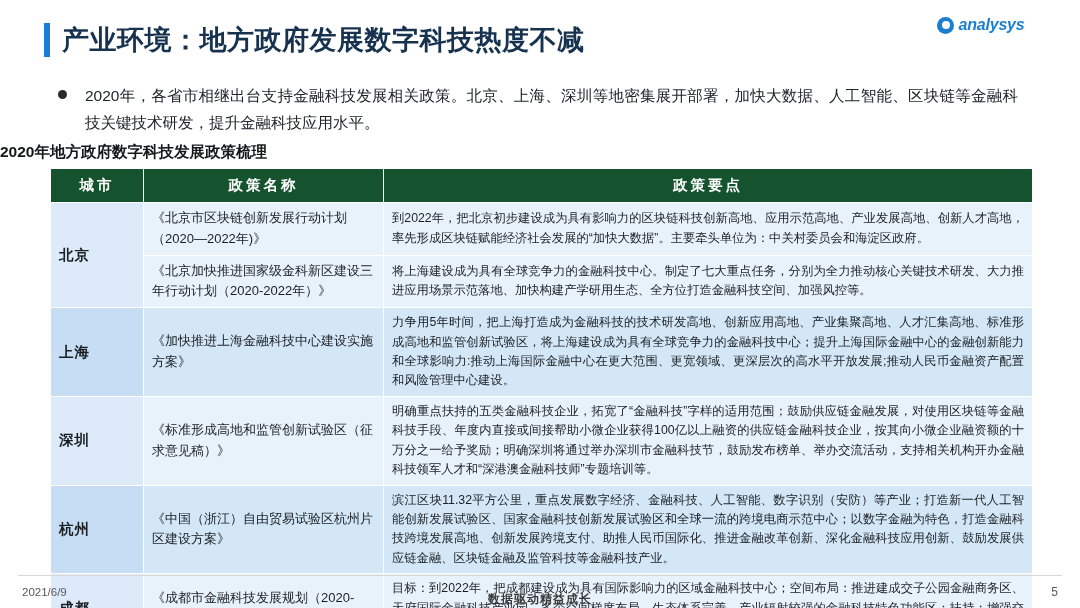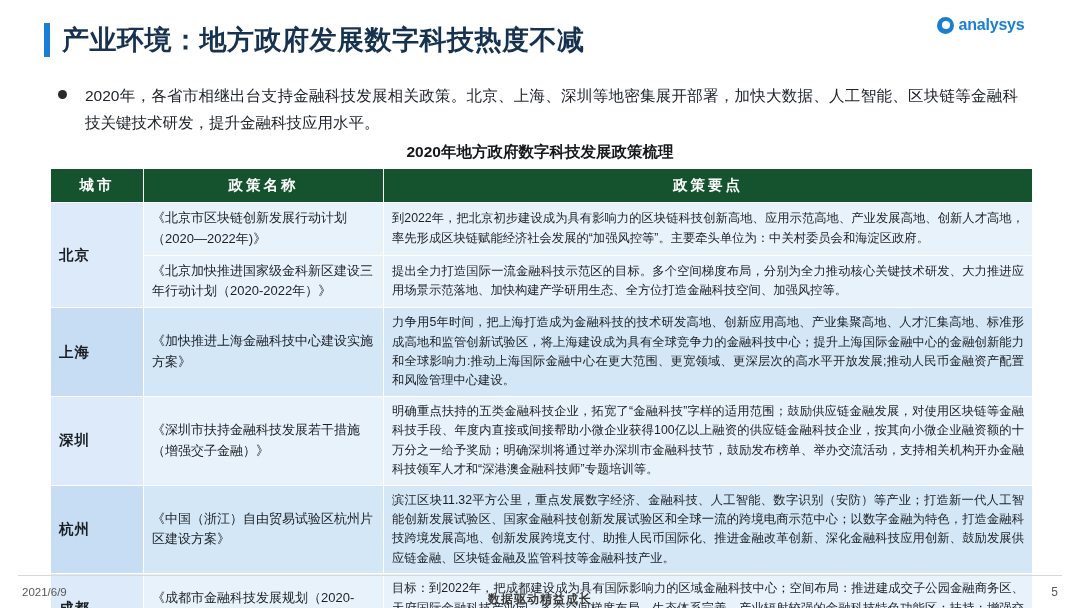--- a/index.html
+++ b/index.html
@@ -37,20 +37,21 @@
     letter-spacing: 0.5px;
     white-space: nowrap;
   }
   
   .logo {
     position: absolute;
     right: 34px;
     top: 16px;
     text-align: right;
     width: 130px;
+    font-style: italic;
   }
   .logo-top {
     display: flex;
     align-items: center;
     justify-content: center;
     gap: 4px;
   }
   .logo-mark {
     width: 17px; height: 17px;
     border-radius: 50%;
@@ -100,21 +101,21 @@
     color: #20252b;
     line-height: 1.75;
     text-align: justify;
   }
   
   .sub-title {
     position: absolute;
     top: 142px;
     left: 0;
     width: 1080px;
-    text-align: center;
+    text-align: left;
     font-size: 15.5px;
     font-weight: bold;
     color: #15171a;
   }
   
   table {
     position: absolute;
     left: 50px;
     top: 168px;
     width: 982px;
@@ -223,34 +224,34 @@
       <tr>
         <th>城市</th>
         <th>政策名称</th>
         <th>政策要点</th>
       </tr>
     </thead>
     <tbody>
       <tr class="odd">
         <td class="city" rowspan="2">北京</td>
         <td class="pol">《北京市区块链创新发展行动计划（2020—2022年)》</td>
-        <td class="pts">到2022年，把北京初步建设成为具有影响力的区块链科技创新高地、应用示范高地、产业发展高地、创新人才高地，率先形成区块链赋能经济社会发展的“加强风控等”。主要牵头单位为：中关村委员会和海淀区政府。</td>
+        <td class="pts">到2022年，把北京初步建设成为具有影响力的区块链科技创新高地、应用示范高地、产业发展高地、创新人才高地，率先形成区块链赋能经济社会发展的“加快大数据”。主要牵头单位为：中关村委员会和海淀区政府。</td>
       </tr>
       <tr class="odd">
         <td class="pol">《北京加快推进国家级金科新区建设三年行动计划（2020-2022年）》</td>
-        <td class="pts">提出全力打造国际一流金融科技示范区的目标。多个空间梯度布局，分别为全力推动核心关键技术研发、大力推进应用场景示范落地、加快构建产学研用生态、全方位打造金融科技空间、加强风控等。</td>
+        <td class="pts">将上海建设成为具有全球竞争力的金融科技中心。制定了七大重点任务，分别为全力推动核心关键技术研发、大力推进应用场景示范落地、加快构建产学研用生态、全方位打造金融科技空间、加强风控等。</td>
       </tr>
       <tr class="even">
         <td class="city">上海</td>
         <td class="pol">《加快推进上海金融科技中心建设实施方案》</td>
         <td class="pts">力争用5年时间，把上海打造成为金融科技的技术研发高地、创新应用高地、产业集聚高地、人才汇集高地、标准形成高地和监管创新试验区，将上海建设成为具有全球竞争力的金融科技中心；提升上海国际金融中心的金融创新能力和全球影响力:推动上海国际金融中心在更大范围、更宽领域、更深层次的高水平开放发展;推动人民币金融资产配置和风险管理中心建设。</td>
       </tr>
       <tr class="odd">
         <td class="city">深圳</td>
-        <td class="pol">《深圳市扶持金融科技发展若干措施（增强交子金融）》</td>
+        <td class="pol">《标准形成高地和监管创新试验区（征求意见稿）》</td>
         <td class="pts">明确重点扶持的五类金融科技企业，拓宽了“金融科技”字样的适用范围；鼓励供应链金融发展，对使用区块链等金融科技手段、年度内直接或间接帮助小微企业获得100亿以上融资的供应链金融科技企业，按其向小微企业融资额的十万分之一给予奖励；明确深圳将通过举办深圳市金融科技节，鼓励发布榜单、举办交流活动，支持相关机构开办金融科技领军人才和“深港澳金融科技师”专题培训等。</td>
       </tr>
       <tr class="even">
         <td class="city">杭州</td>
         <td class="pol">《中国（浙江）自由贸易试验区杭州片区建设方案》</td>
         <td class="pts">滨江区块11.32平方公里，重点发展数字经济、金融科技、人工智能、数字识别（安防）等产业；打造新一代人工智能创新发展试验区、国家金融科技创新发展试验区和全球一流的跨境电商示范中心；以数字金融为特色，打造金融科技跨境发展高地、创新发展跨境支付、助推人民币国际化、推进金融改革创新、深化金融科技应用创新、鼓励发展供应链金融、区块链金融及监管科技等金融科技产业。</td>
       </tr>
       <tr class="odd">
         <td class="city">成都</td>
         <td class="pol">《成都市金融科技发展规划（2020-2022年）》</td>

